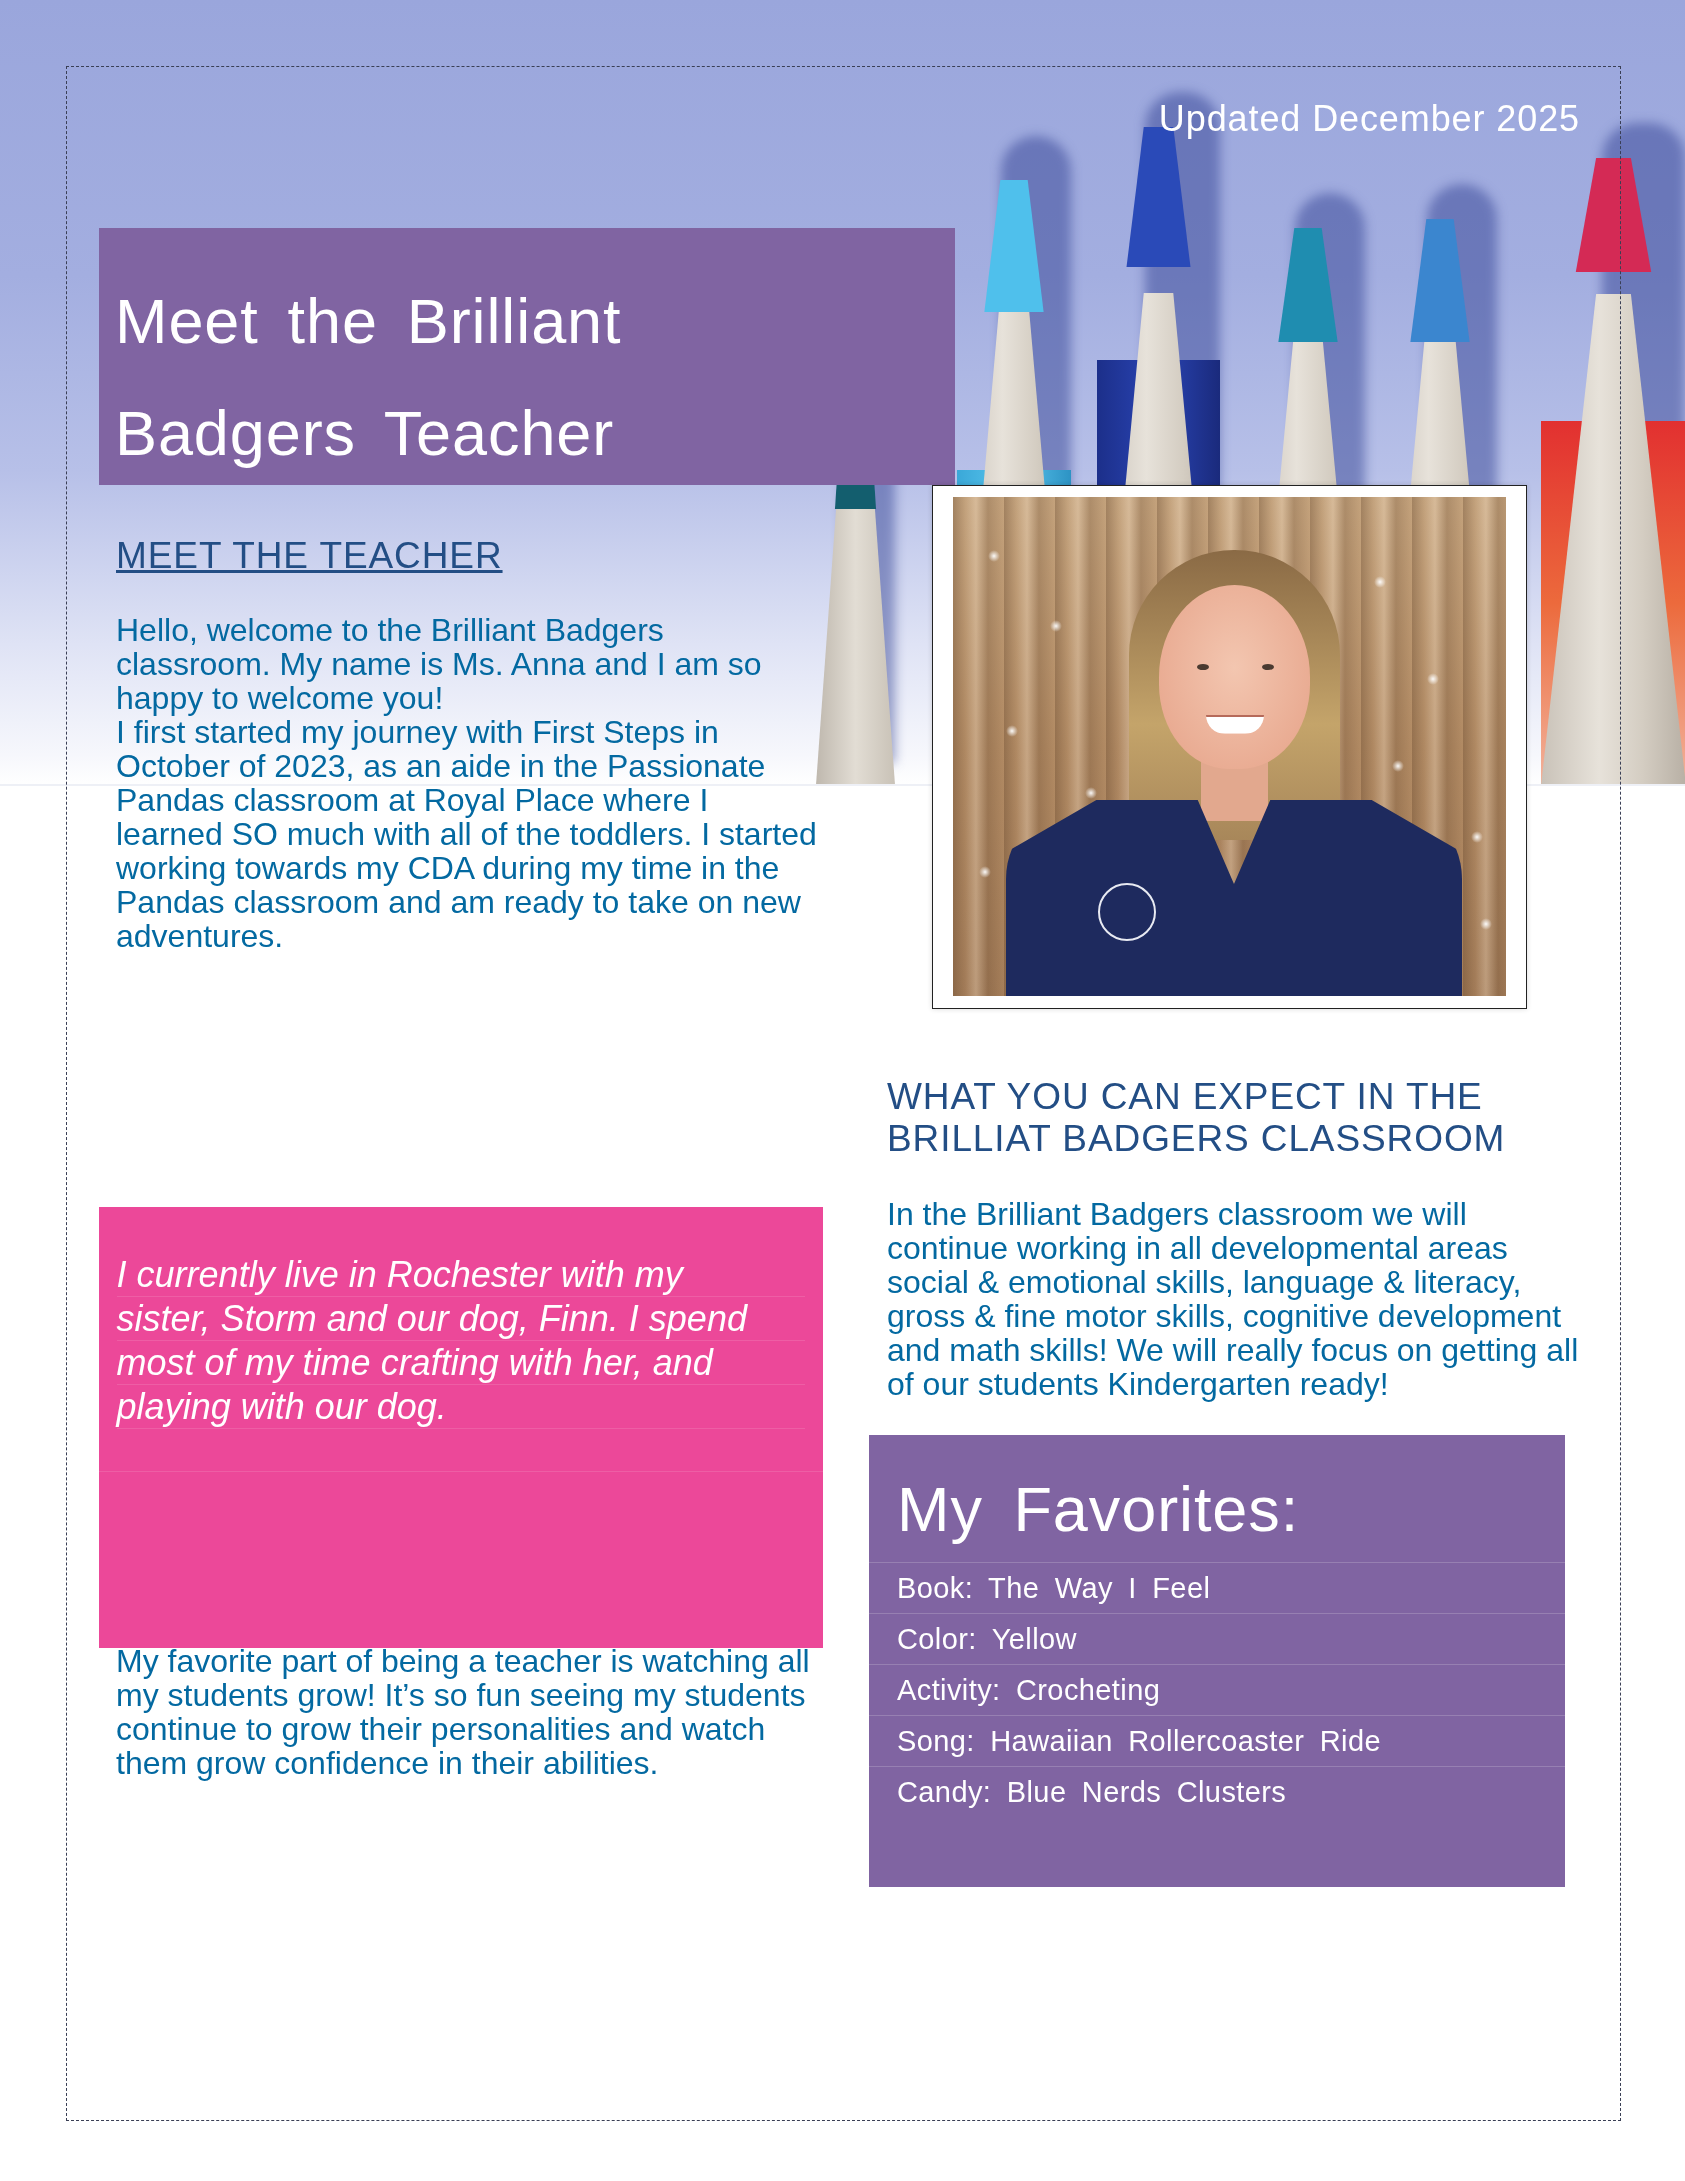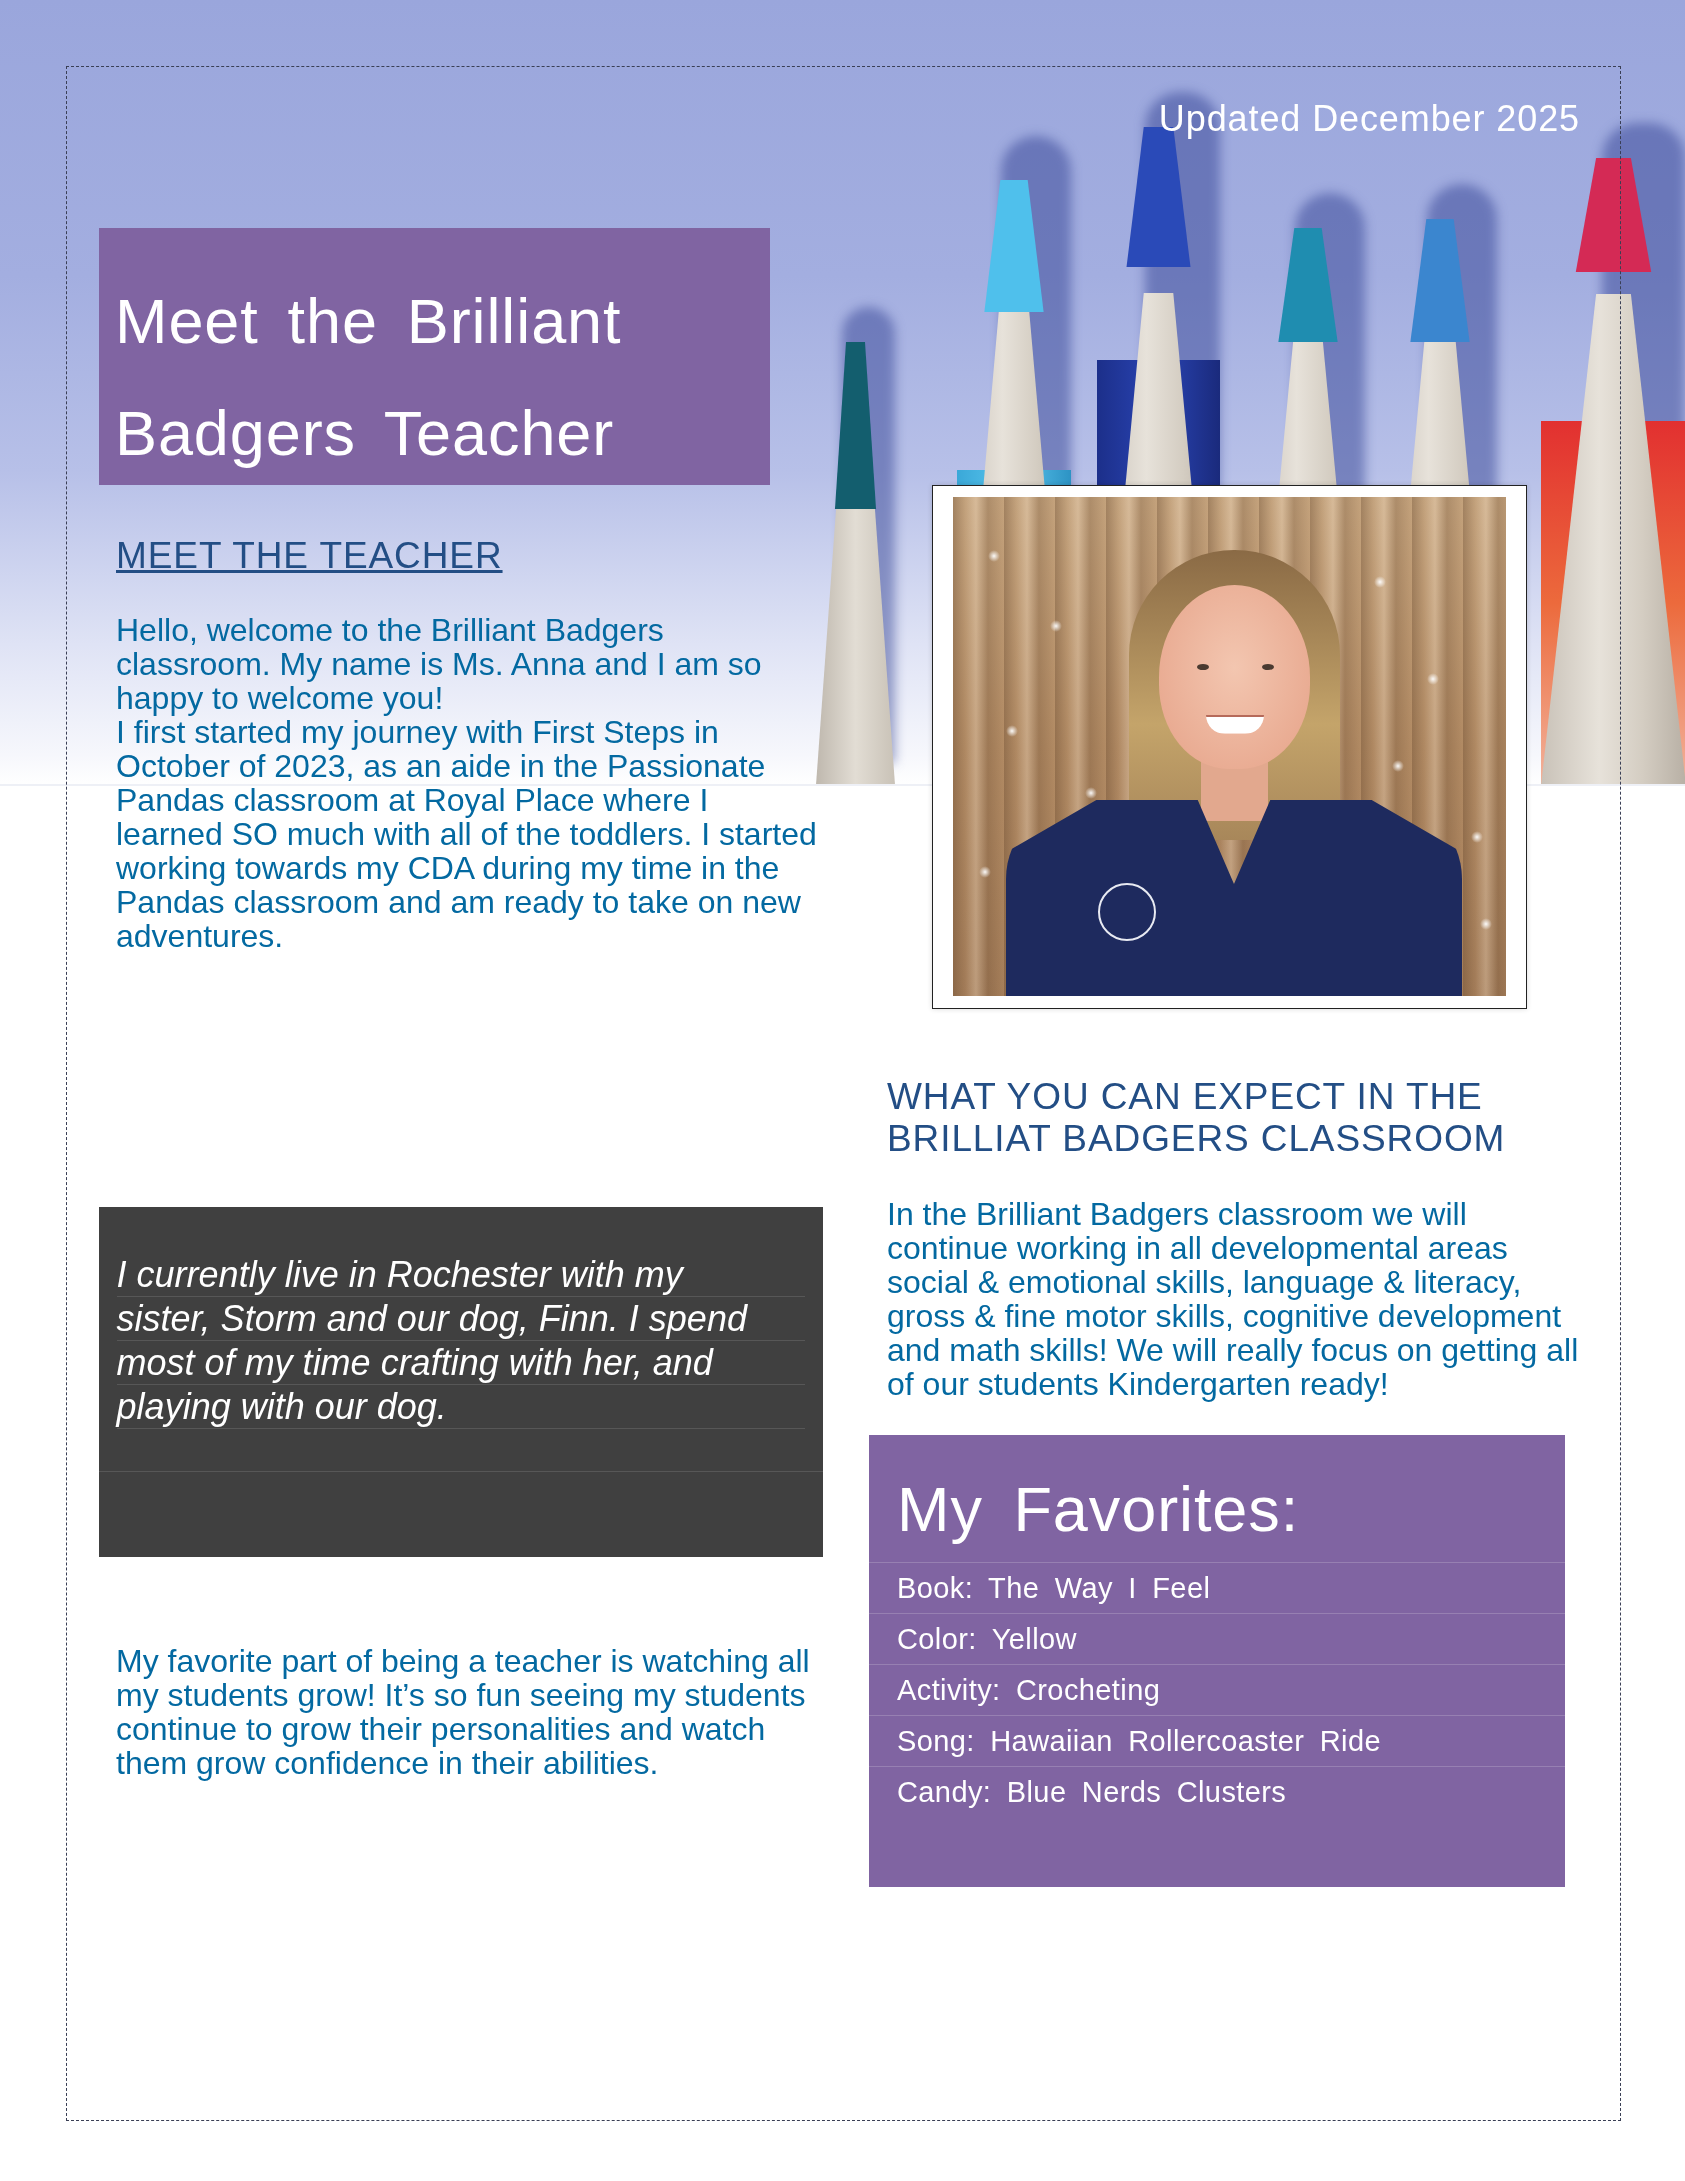--- a/index.html
+++ b/index.html
@@ -40,21 +40,21 @@
       border: 1.8px dashed #3a3f55;
       pointer-events: none;
     }
 
     .updated {
       position: absolute; left: 966px; top: 98px; width: 614px; text-align: right;
       color: #ffffff; font-size: 36px; letter-spacing: 0.9px;
     }
 
     .title-box {
-      position: absolute; left: 99px; top: 228px; width: 671px; height: 257px;
+      position: absolute; left: 99px; top: 228px; width: 856px; height: 257px;
       background: #8064a2;
       padding: 37px 16px 0 16px;
     }
     .title-box .line {
       display: block; color: #ffffff; font-size: 63px; line-height: 112px; word-spacing: 10.5px; letter-spacing: 0.9px;
     }
 
     .section-heading {
       position: absolute; color: #234e85; font-size: 37px; letter-spacing: 0.9px; line-height: 42px;
     }
@@ -104,22 +104,22 @@
       background: #1e2a5e;
       border-radius: 79px 79px 0 0;
       clip-path: polygon(0% 100%, 0% 25%, 20% 0%, 42% 0%, 50% 40%, 58% 0%, 80% 0%, 100% 25%, 100% 100%);
     }
     .photo .logo {
       position: absolute; left: 145px; top: 386px; width: 58px; height: 58px;
       border: 2.6px solid #e8eaf2; border-radius: 50%;
     }
 
     .quote-box {
-      position: absolute; left: 99px; top: 1207px; width: 724px; height: 350px;
-      background: #404040;
+      position: absolute; left: 99px; top: 1207px; width: 724px; height: 441px;
+      background: #ec4899;
       padding: 46px 17.6px 0 17.6px;
     }
     .quote-box .qline {
       display: block; color: #ffffff; font-style: italic; font-size: 36px; line-height: 43px;
       border-bottom: 0.9px solid rgba(255,255,255,0.12);
     }
     .quote-box .rule {
       position: absolute; left: 0; width: 100%; height: 0.9px; background: rgba(255,255,255,0.12);
     }
 

